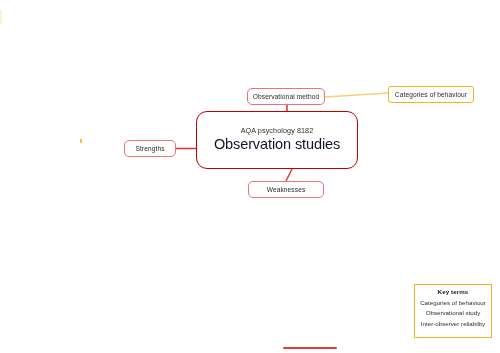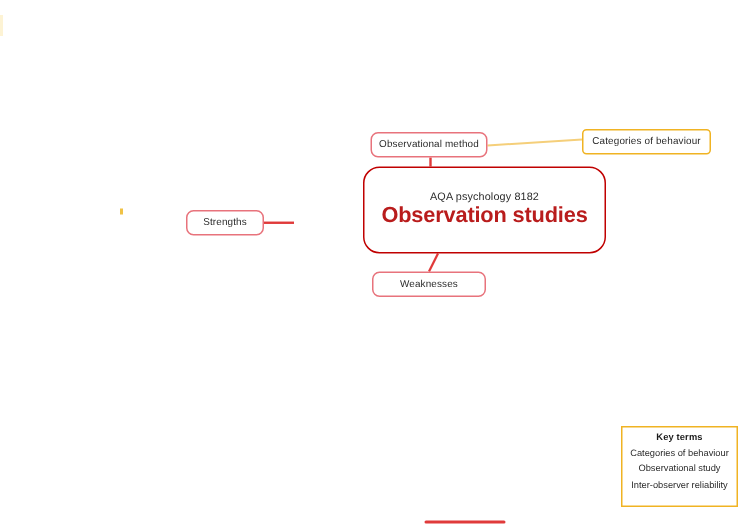--- a/index.html
+++ b/index.html
@@ -48,32 +48,31 @@
     left: 196px;
     top: 111px;
     width: 162px;
     height: 58px;
     border: 1.6px solid #c00000;
     border-radius: 11px;
     flex-direction: column;
     justify-content: center;
     gap: 3px;
     z-index: 4;
-    margin-left: 46px;
   }
   .root-subtitle {
     font-size: 7.2px;
     color: #2b2b2b;
     letter-spacing: 0.1px;
     line-height: 1;
   }
   .root-title {
     font-size: 14.5px;
-    font-weight: bold;
-    color: #b91c1c;
+    font-weight: normal;
+    color: #0f172a;
     letter-spacing: -0.1px;
     line-height: 1.1;
   }
 
   
   .node-branch {
     border: 1.15px solid #e8737c;
     border-radius: 5px;
     font-size: 6.6px;
     color: #2b2b2b;

